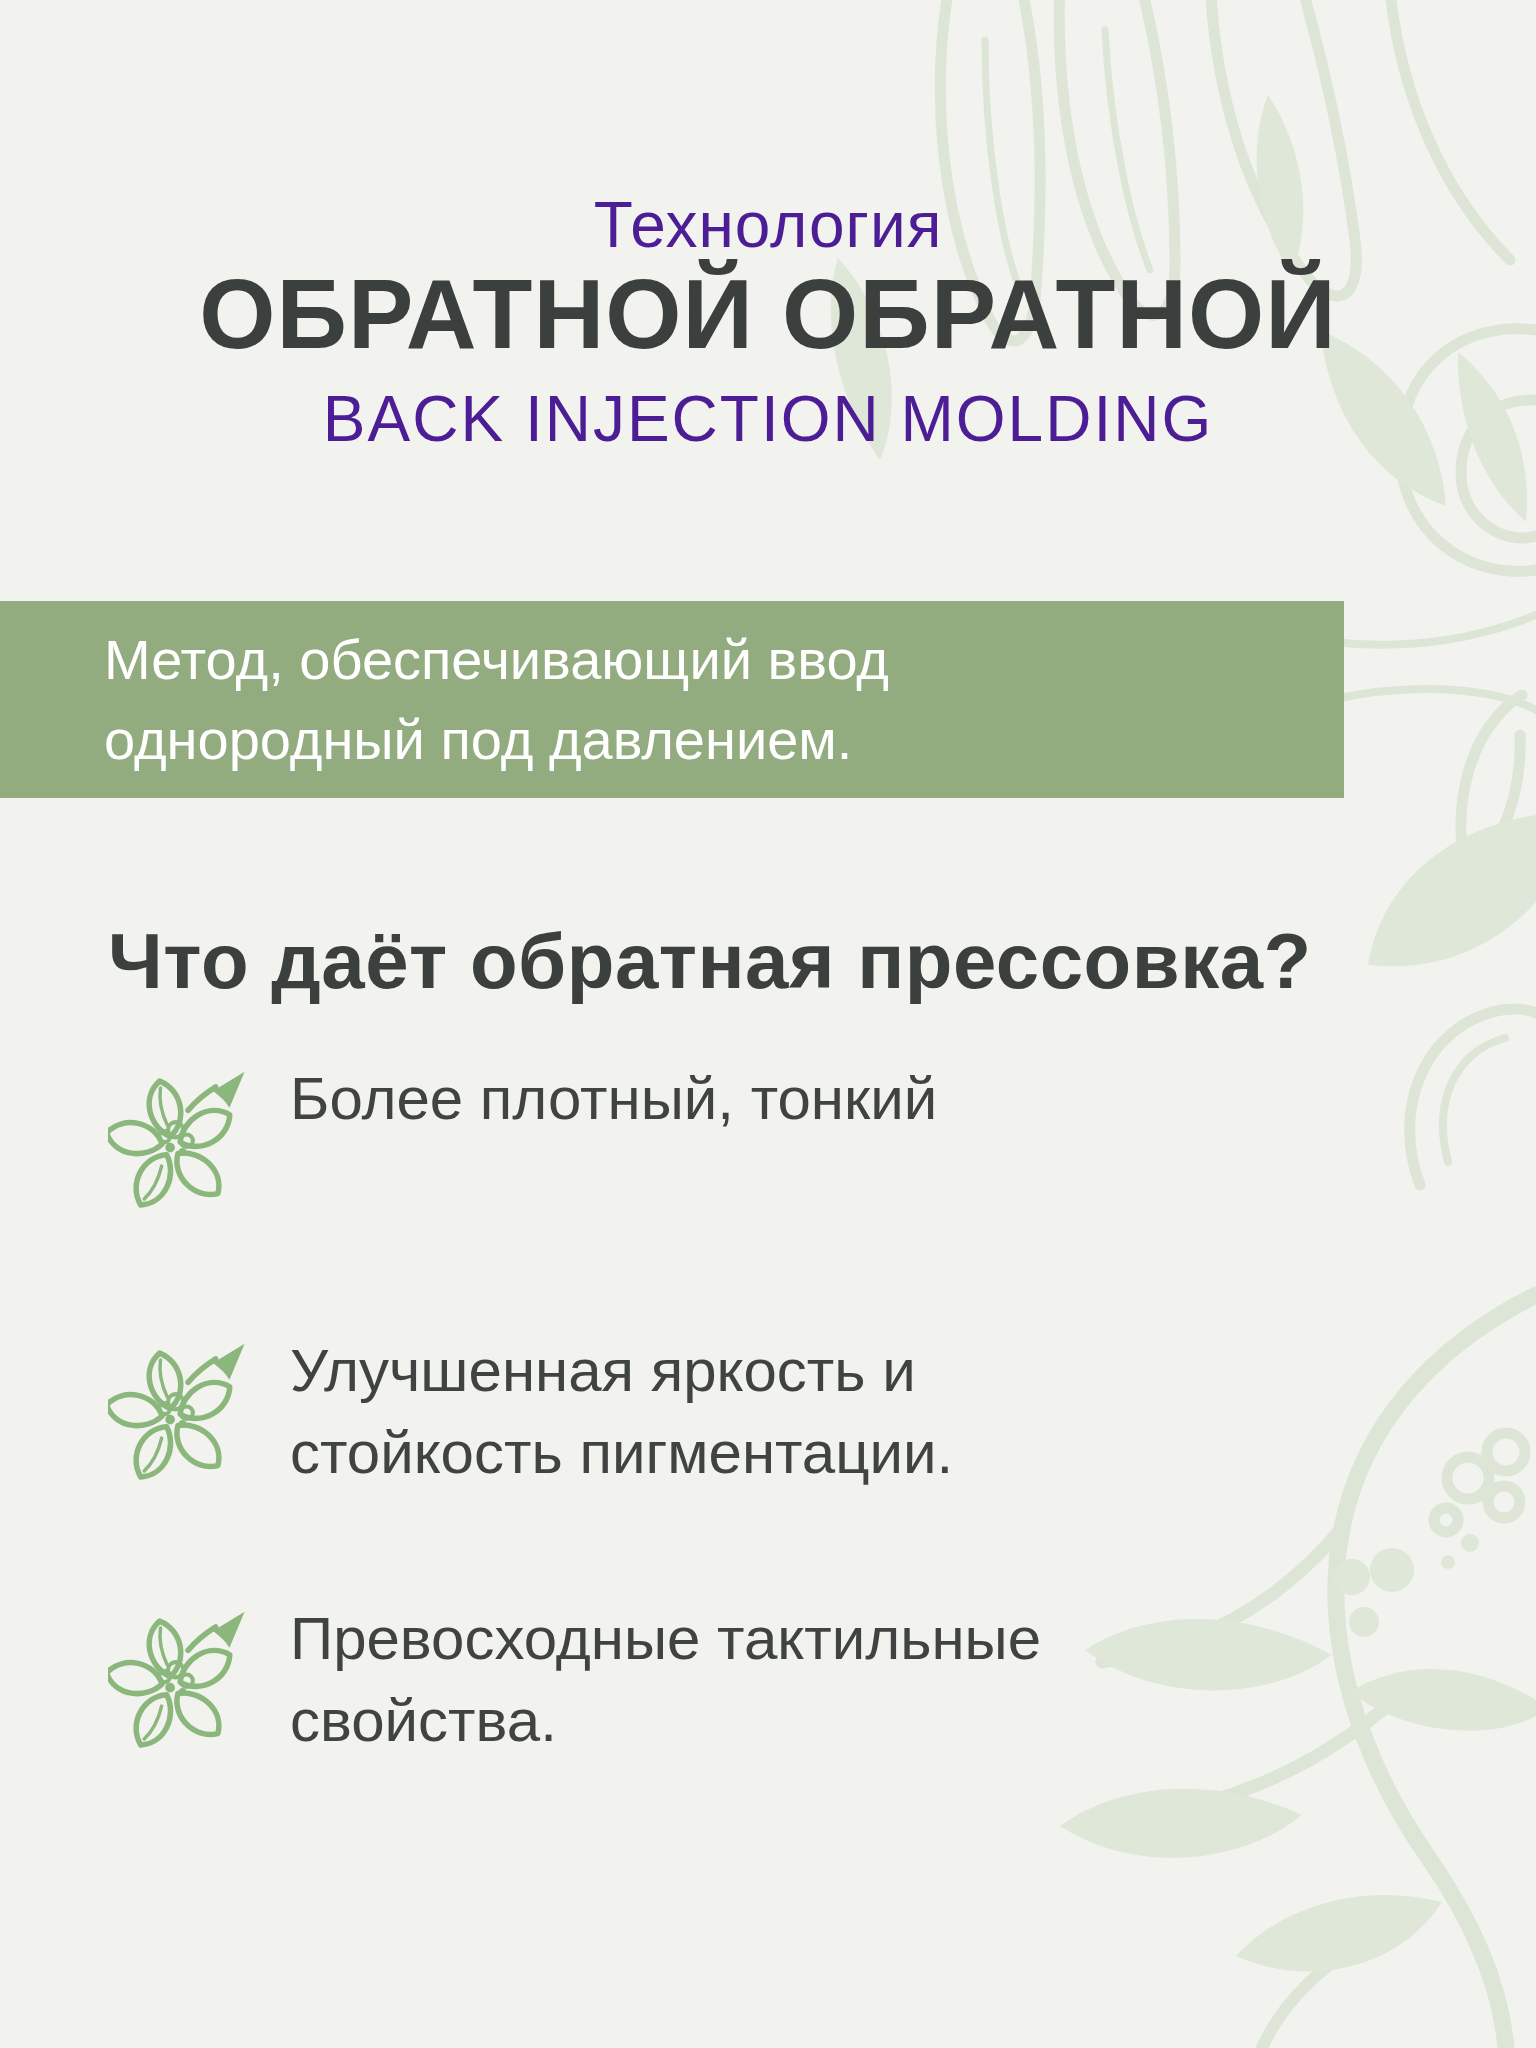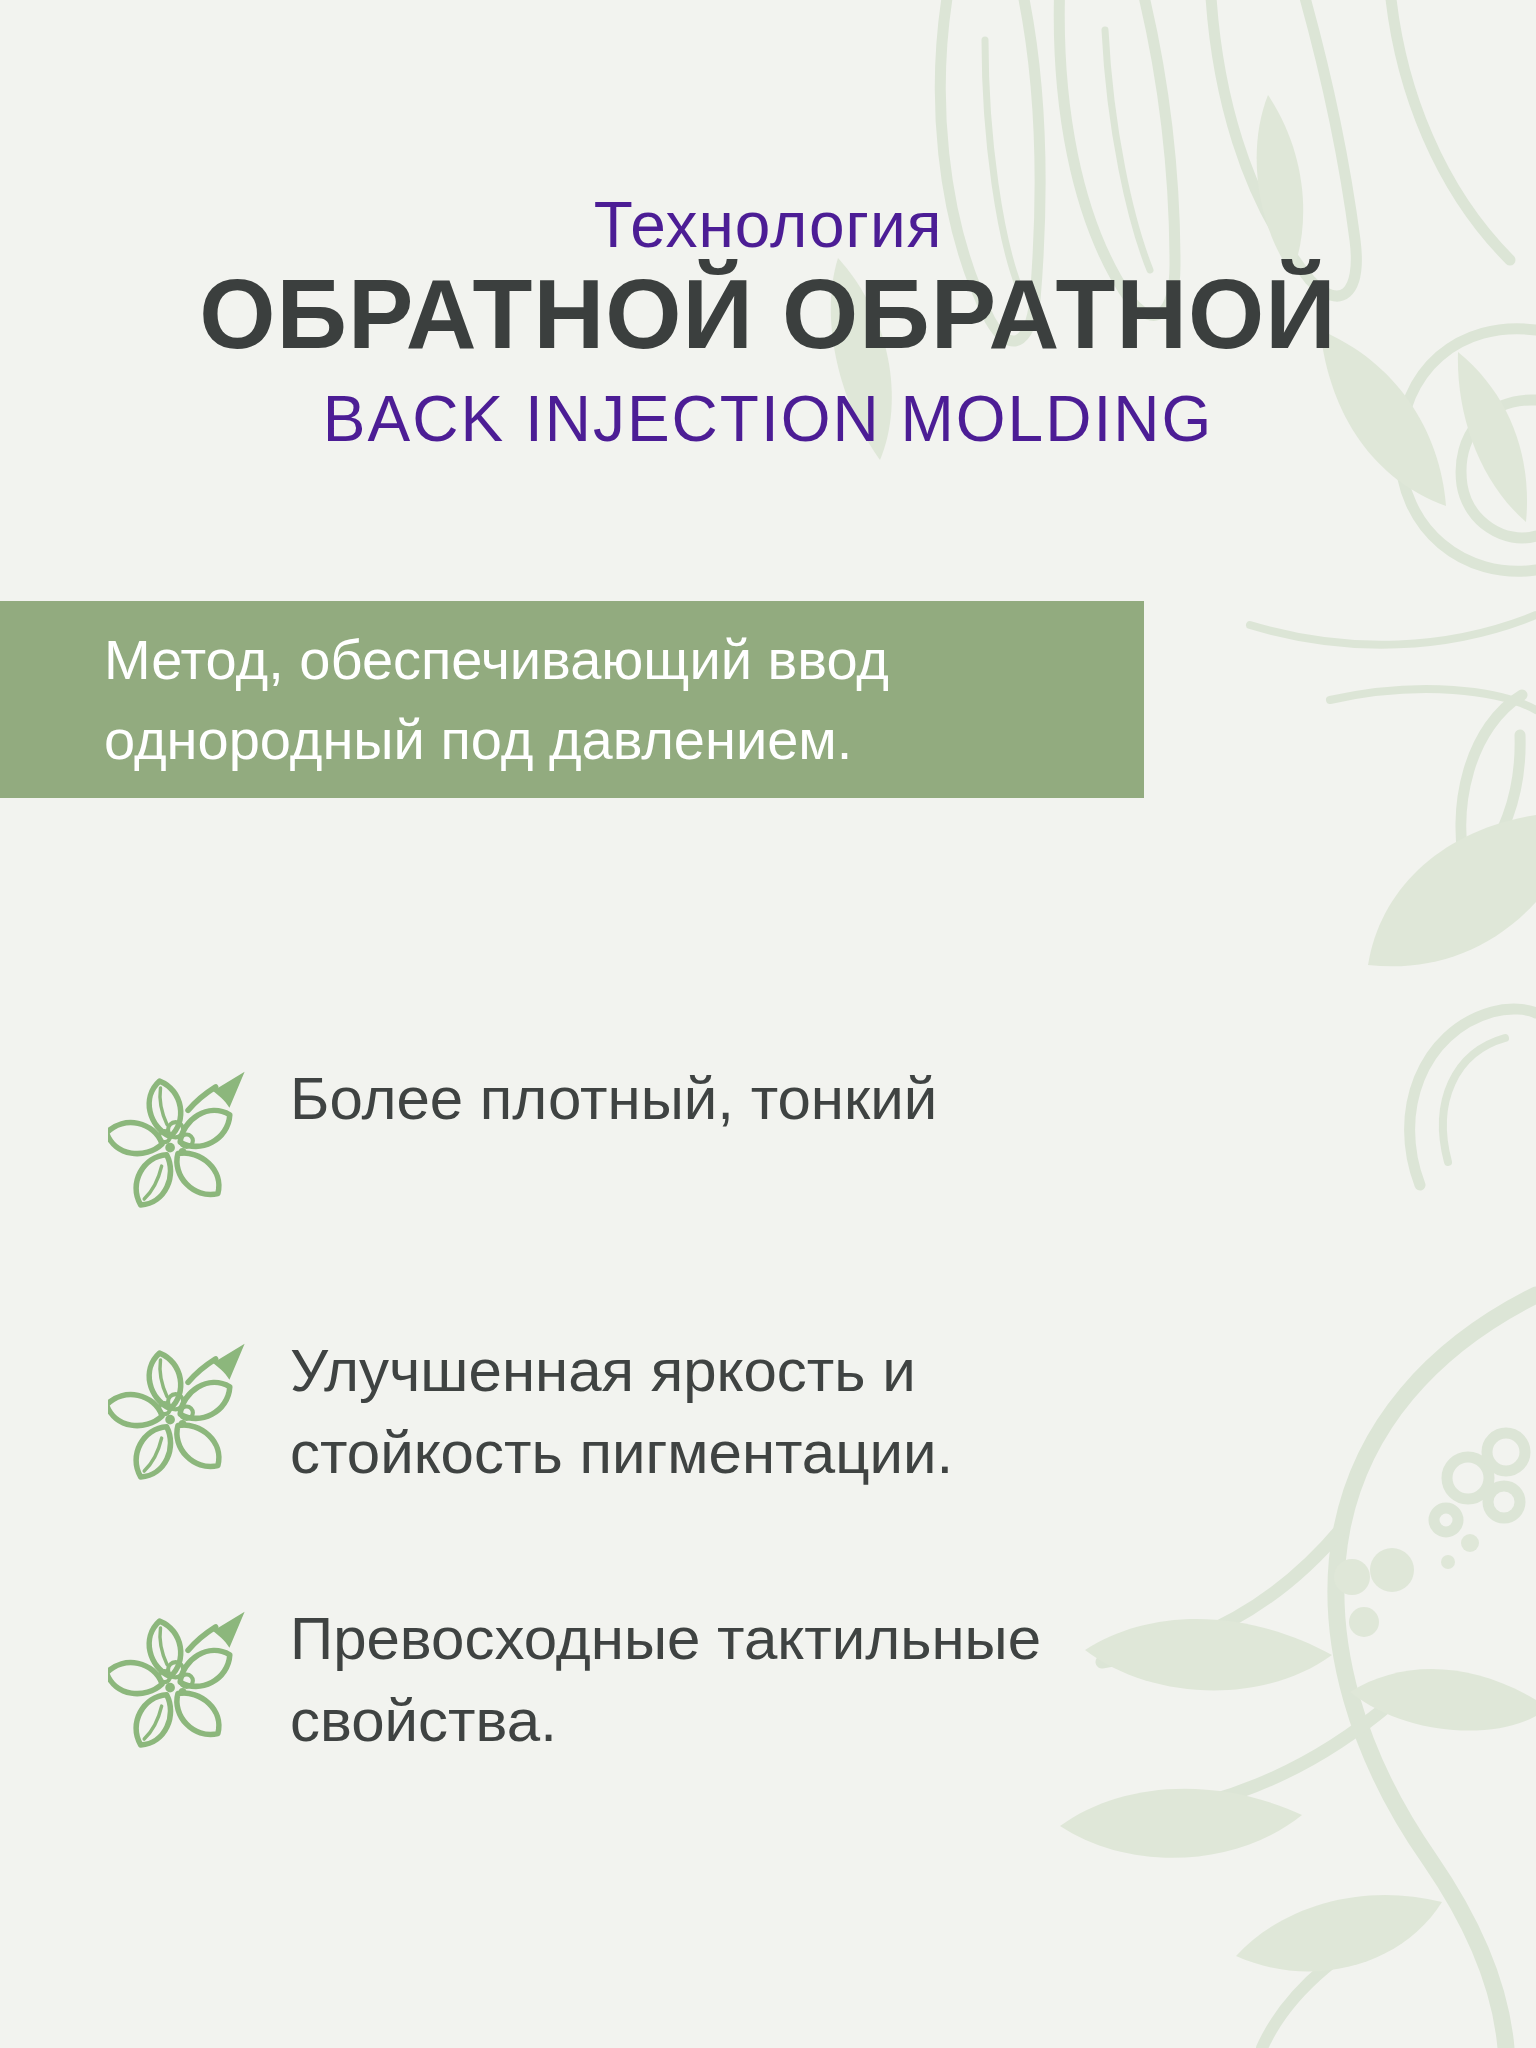--- a/index.html
+++ b/index.html
@@ -20,21 +20,21 @@
     pointer-events:none;
   }
   
   .header-line { position:absolute; left:0; width:100%; text-align:center; color:#4c1d95; white-space:nowrap; }
   .eyebrow   { top:188px;  font-size:64px;  font-weight:400; letter-spacing:1px; }
   .title     { top:258px;  font-size:98px;  font-weight:600; letter-spacing:1px; color:#3b3f3e; }
   .subtitle  { top:382px;  font-size:64px;  font-weight:500; letter-spacing:2px; }
   
   .banner {
     position:absolute; left:0; top:601px;
-    width:1144px; height:197px;
+    width:1344px; height:197px;
     background:#92ab7f;
     box-sizing:border-box;
     padding-left:104px;
     display:flex; flex-direction:column; justify-content:center;
     color:#ffffff;
   }
   .banner-line { font-size:56px; line-height:80px; font-weight:400; white-space:nowrap; }
   
   .benefits-heading {
     position:absolute; left:108px; top:916px;
@@ -138,20 +138,21 @@
 
   <div class="header-line eyebrow">Технология</div>
   <div class="header-line title">ОБРАТНОЙ ОБРАТНОЙ</div>
   <div class="header-line subtitle">BACK INJECTION MOLDING</div>
 
   <div class="banner">
     <div class="banner-line">Метод, обеспечивающий ввод</div>
     <div class="banner-line">однородный под давлением.</div>
   </div>
 
+  <h2 class="benefits-heading">Что даёт обратная прессовка?</h2>
 
   <div class="benefit benefit-1">
     <svg class="flower" viewBox="0 0 100 120" aria-hidden="true">
         <use href="#flower-def"></use>
       </svg>
     <div class="benefit-text">
       <div class="benefit-line">Более плотный, тонкий</div>
     </div>
   </div>
 

